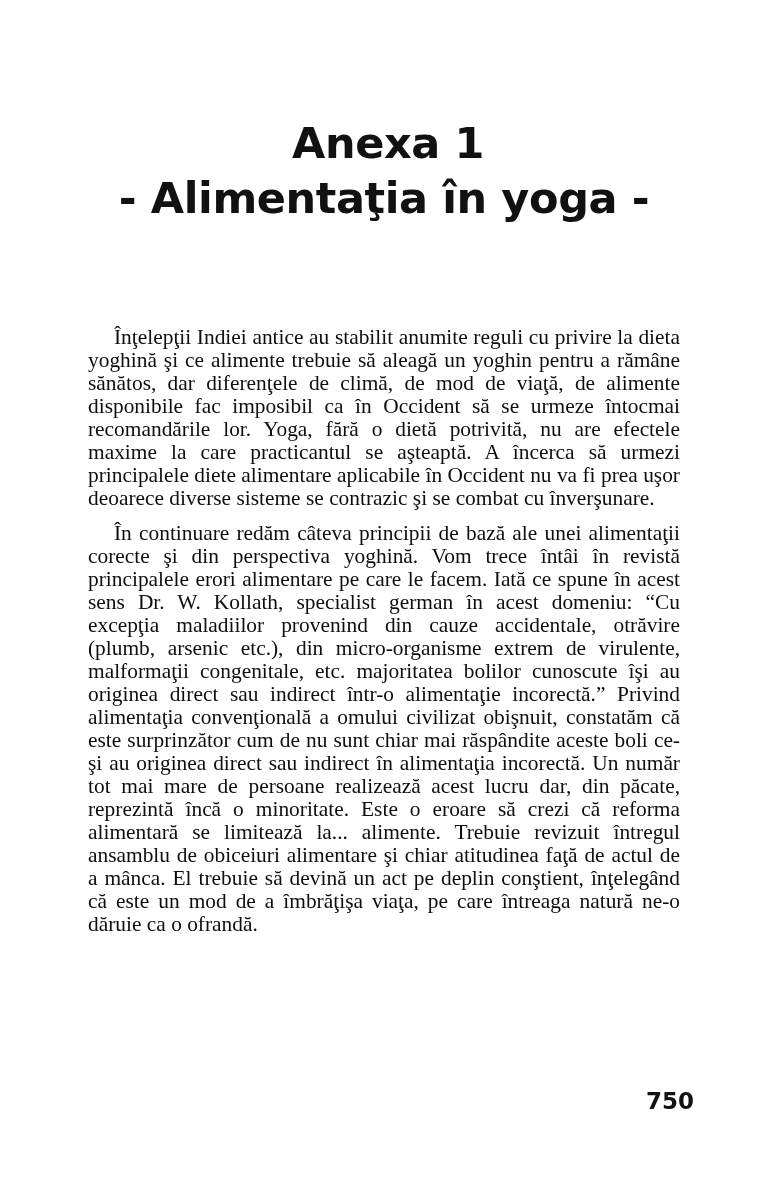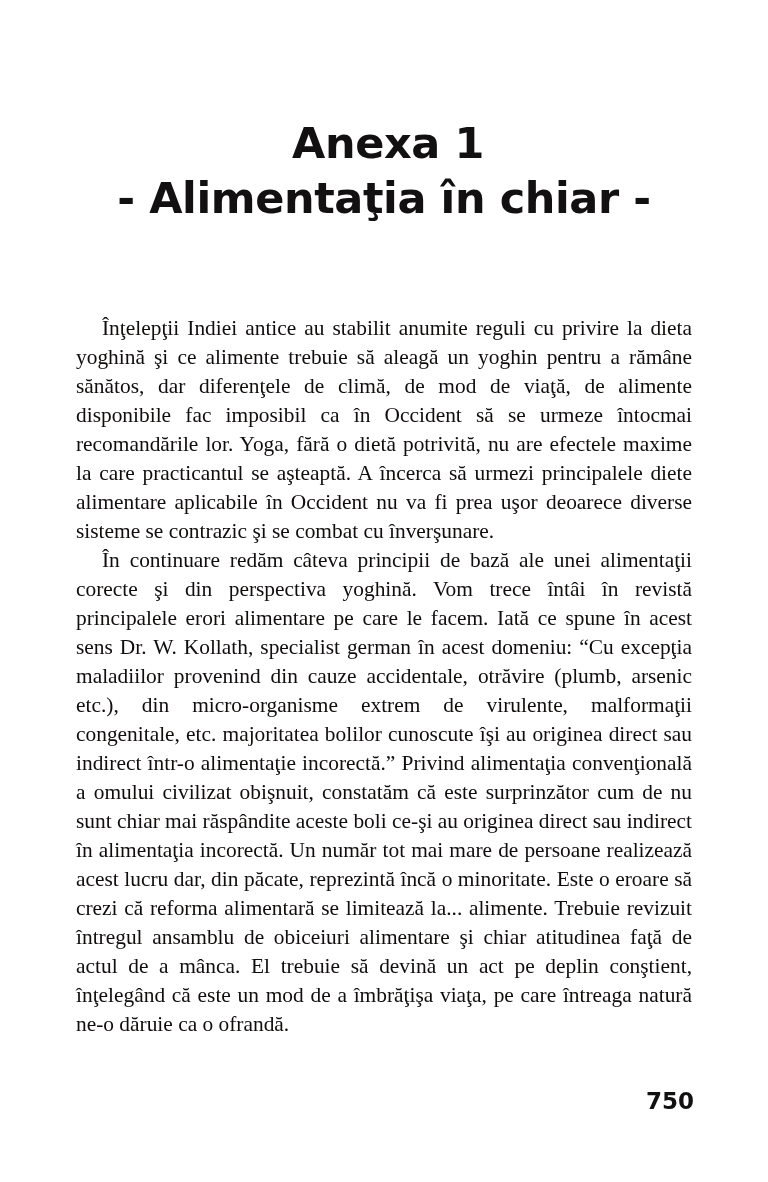--- a/index.html
+++ b/index.html
@@ -46,23 +46,23 @@
   }
 
   
   .body-text {
     position: absolute;
     left: 76px;
     top: 314px;
     width: 616px;
   }
   .para {
-    margin: 0;
+    margin: 12px;
     font-size: 21.4px;
-    line-height: 29px;
+    line-height: 23px;
     text-align: justify;
     text-justify: inter-word;
     text-indent: 26px;
     color: #100d0c;
     hyphens: none;
   }
   .para + .para {
     margin-top: 0;
   }
 
@@ -78,21 +78,21 @@
     letter-spacing: 0px;
   }
 </style>
 </head>
 <body>
 
 <div class="page">
 
   <div class="title-block">
     <div class="title-line title-line-1">Anexa 1</div>
-    <div class="title-line title-line-2">- Alimentaţia în chiar -</div>
+    <div class="title-line title-line-2">- Alimentaţia în yoga -</div>
   </div>
 
   <div class="body-text">
     <p class="para">Înţelepţii Indiei antice au stabilit anumite reguli cu privire la dieta yoghină şi ce alimente trebuie să aleagă un yoghin pentru a rămâne sănătos, dar diferenţele de climă, de mod de viaţă, de alimente disponibile fac imposibil ca în Occident să se urmeze întocmai recomandările lor. Yoga, fără o dietă potrivită, nu are efectele maxime la care practicantul se aşteaptă. A încerca să urmezi principalele diete alimentare aplicabile în Occident nu va fi prea uşor deoarece diverse sisteme se contrazic şi se combat cu înverşunare.</p>
     <p class="para">În continuare redăm câteva principii de bază ale unei alimentaţii corecte şi din perspectiva yoghină. Vom trece întâi în revistă principalele erori alimentare pe care le facem. Iată ce spune în acest sens Dr. W. Kollath, specialist german în acest domeniu: “Cu excepţia maladiilor provenind din cauze accidentale, otrăvire (plumb, arsenic etc.), din micro-organisme extrem de virulente, malformaţii congenitale, etc. majoritatea bolilor cunoscute îşi au originea direct sau indirect într-o alimentaţie incorectă.” Privind alimentaţia convenţională a omului civilizat obişnuit, constatăm că este surprinzător cum de nu sunt chiar mai răspândite aceste boli ce-şi au originea direct sau indirect în alimentaţia incorectă. Un număr tot mai mare de persoane realizează acest lucru dar, din păcate, reprezintă încă o minoritate. Este o eroare să crezi că reforma alimentară se limitează la... alimente. Trebuie revizuit întregul ansamblu de obiceiuri alimentare şi chiar atitudinea faţă de actul de a mânca. El trebuie să devină un act pe deplin conştient, înţelegând că este un mod de a îmbrăţişa viaţa, pe care întreaga natură ne-o dăruie ca o ofrandă.</p>
   </div>
 
   <div class="page-number">750</div>
 
 </div>

